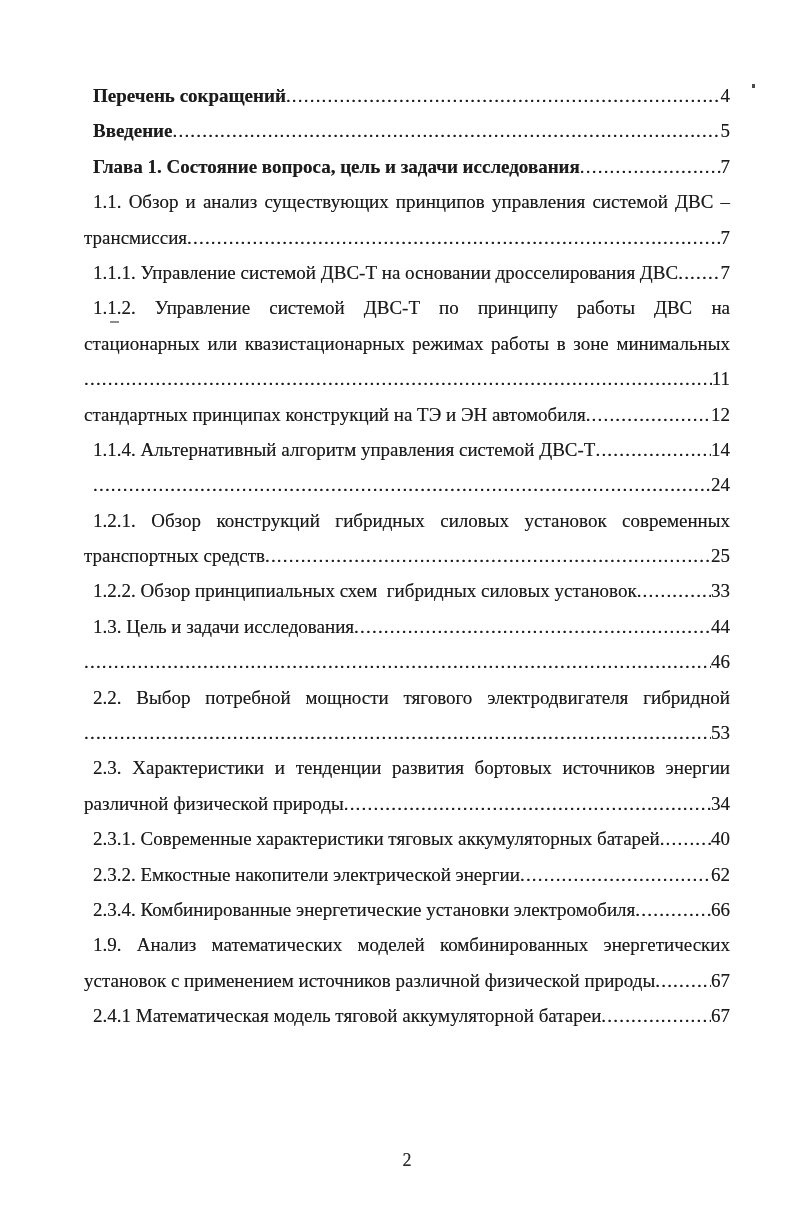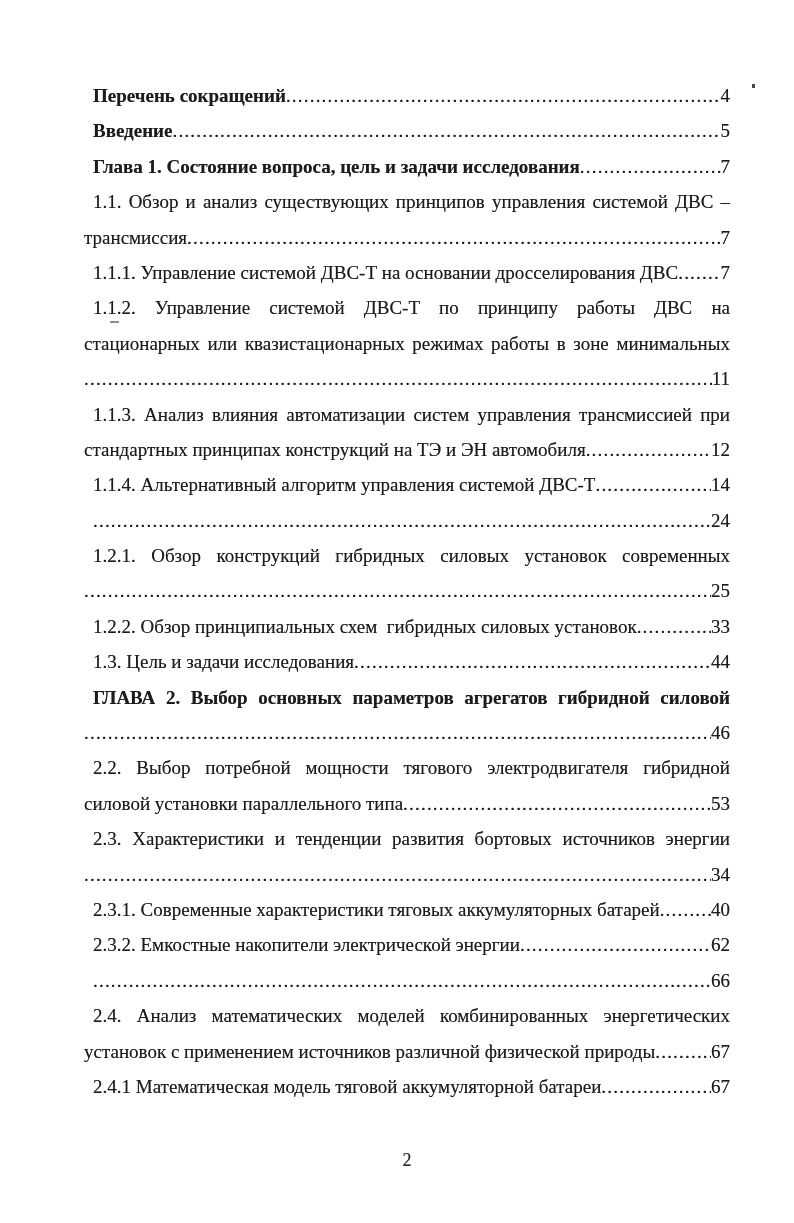--- a/index.html
+++ b/index.html
@@ -100,102 +100,94 @@
   </div>
       <div class="row fill">
     <span class="lbl">стационарных или квазистационарных режимах работы в зоне минимальных</span>
     
     
   </div>
       <div class="row">
     <span class="dots">................................................................................................................................................................</span>
     <span class="pg">11</span>
   </div>
-      <div class="row ind fill">
-    <span class="lbl">1.1.3. Анализ влияния автоматизации систем управления трансмиссией при</span>
-    
-    
-  </div>
       <div class="row">
     <span class="lbl">стандартных принципах конструкций на ТЭ и ЭН автомобиля</span>
     <span class="dots">................................................................................................................................................................</span>
     <span class="pg">12</span>
   </div>
       <div class="row ind">
     <span class="lbl">1.1.4. Альтернативный алгоритм управления системой ДВС-Т</span>
     <span class="dots">................................................................................................................................................................</span>
     <span class="pg">14</span>
   </div>
       <div class="row ind">
     <span class="dots">................................................................................................................................................................</span>
     <span class="pg">24</span>
   </div>
       <div class="row ind fill">
     <span class="lbl">1.2.1. Обзор конструкций гибридных силовых установок современных</span>
     
     
   </div>
       <div class="row">
+    <span class="lbl">транспортных средств</span>
     <span class="dots">................................................................................................................................................................</span>
     <span class="pg">25</span>
   </div>
       <div class="row ind">
     <span class="lbl">1.2.2. Обзор принципиальных схем  гибридных силовых установок</span>
     <span class="dots">................................................................................................................................................................</span>
     <span class="pg">33</span>
   </div>
       <div class="row ind">
     <span class="lbl">1.3. Цель и задачи исследования</span>
     <span class="dots">................................................................................................................................................................</span>
     <span class="pg">44</span>
   </div>
-      <div class="row ind bold fill">
-    <span class="lbl">ГЛАВА 2. Выбор основных параметров агрегатов гибридной силовой</span>
-    
-    
-  </div>
       <div class="row bold">
     <span class="dots">................................................................................................................................................................</span>
     <span class="pg">46</span>
   </div>
       <div class="row ind fill">
     <span class="lbl">2.2. Выбор потребной мощности тягового электродвигателя гибридной</span>
     
     
   </div>
       <div class="row">
-    <span class="lbl">силовой установки параллельного типа</span>
     <span class="dots">................................................................................................................................................................</span>
     <span class="pg">53</span>
   </div>
       <div class="row ind fill">
     <span class="lbl">2.3. Характеристики и тенденции развития бортовых источников энергии</span>
     
     
   </div>
       <div class="row">
+    <span class="lbl">различной физической природы</span>
     <span class="dots">................................................................................................................................................................</span>
     <span class="pg">34</span>
   </div>
       <div class="row ind">
     <span class="lbl">2.3.1. Современные характеристики тяговых аккумуляторных батарей</span>
     <span class="dots">................................................................................................................................................................</span>
     <span class="pg">40</span>
   </div>
       <div class="row ind">
     <span class="lbl">2.3.2. Емкостные накопители электрической энергии</span>
     <span class="dots">................................................................................................................................................................</span>
     <span class="pg">62</span>
   </div>
       <div class="row ind">
+    <span class="lbl">2.3.4. Комбинированные энергетические установки электромобиля</span>
     <span class="dots">................................................................................................................................................................</span>
     <span class="pg">66</span>
   </div>
       <div class="row ind fill">
-    <span class="lbl">2.4. Анализ математических моделей комбинированных энергетических</span>
+    <span class="lbl">1.9. Анализ математических моделей комбинированных энергетических</span>
     
     
   </div>
       <div class="row">
     <span class="lbl">установок с применением источников различной физической природы</span>
     <span class="dots">................................................................................................................................................................</span>
     <span class="pg">67</span>
   </div>
       <div class="row ind">
     <span class="lbl">2.4.1 Математическая модель тяговой аккумуляторной батареи</span>

